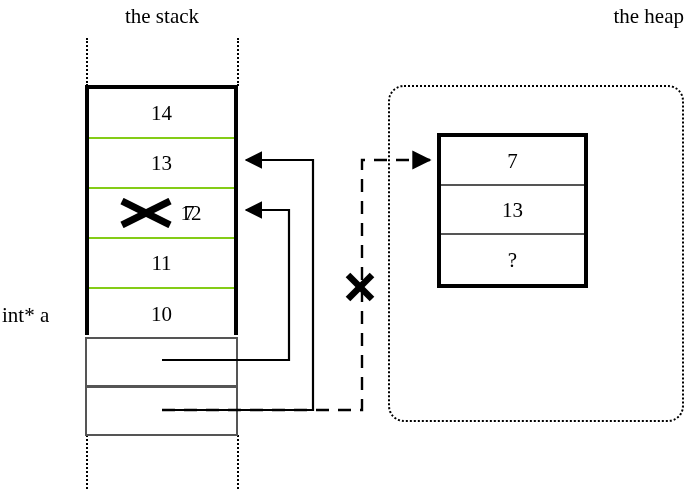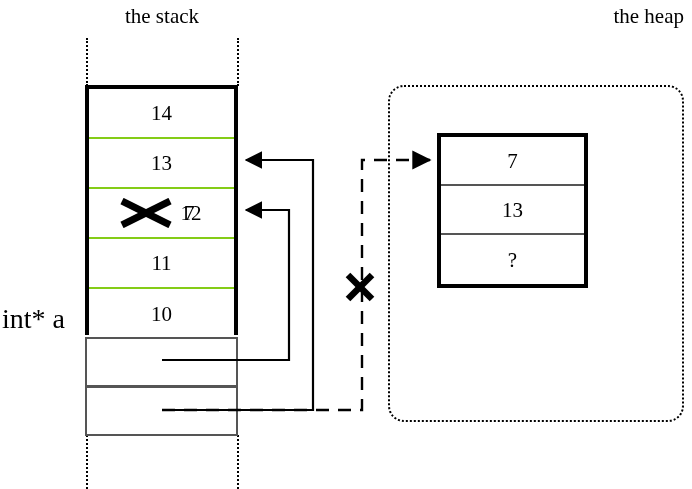--- a/index.html
+++ b/index.html
@@ -98,21 +98,21 @@
     background: transparent;
   }
   #ptr-cell-b { top: 337px; height: 50px; }
   #ptr-cell-c { top: 386px; height: 50px; }
 
   
   .var-label {
     position: absolute;
     left: 2px;
     width: 80px;
-    font-size: 28px;
+    font-size: 21px;
     line-height: 1;
     white-space: nowrap;
     text-align: left;
   }
   #label-a { top: 305px; }
   #label-b { top: 354px; }
   #label-c { top: 400px; }
 
   
   #wires {

